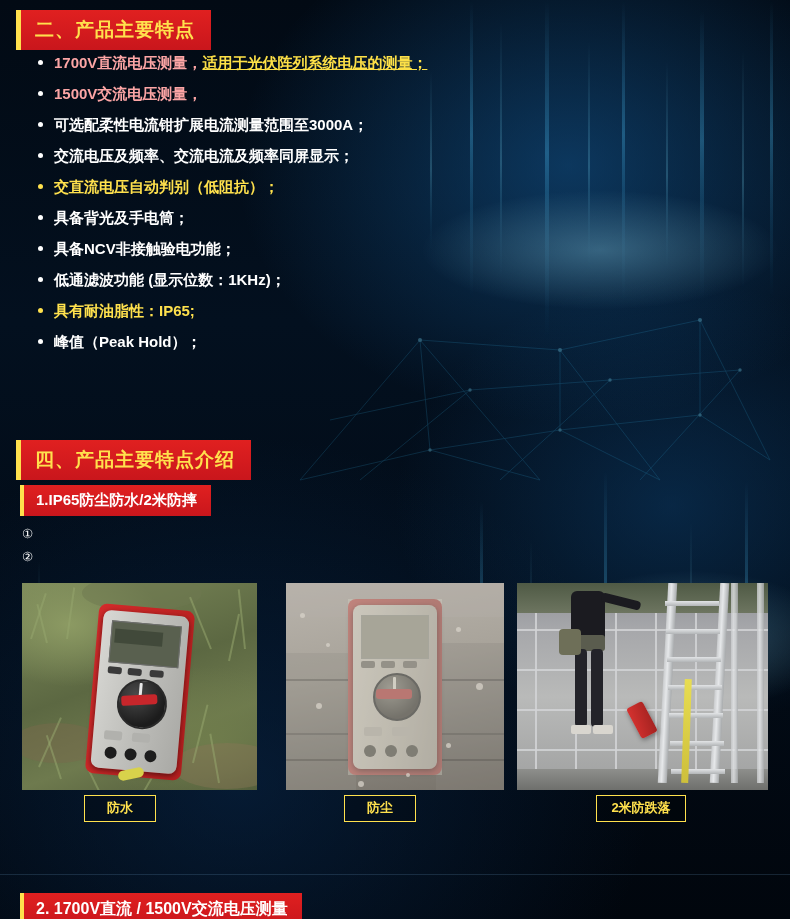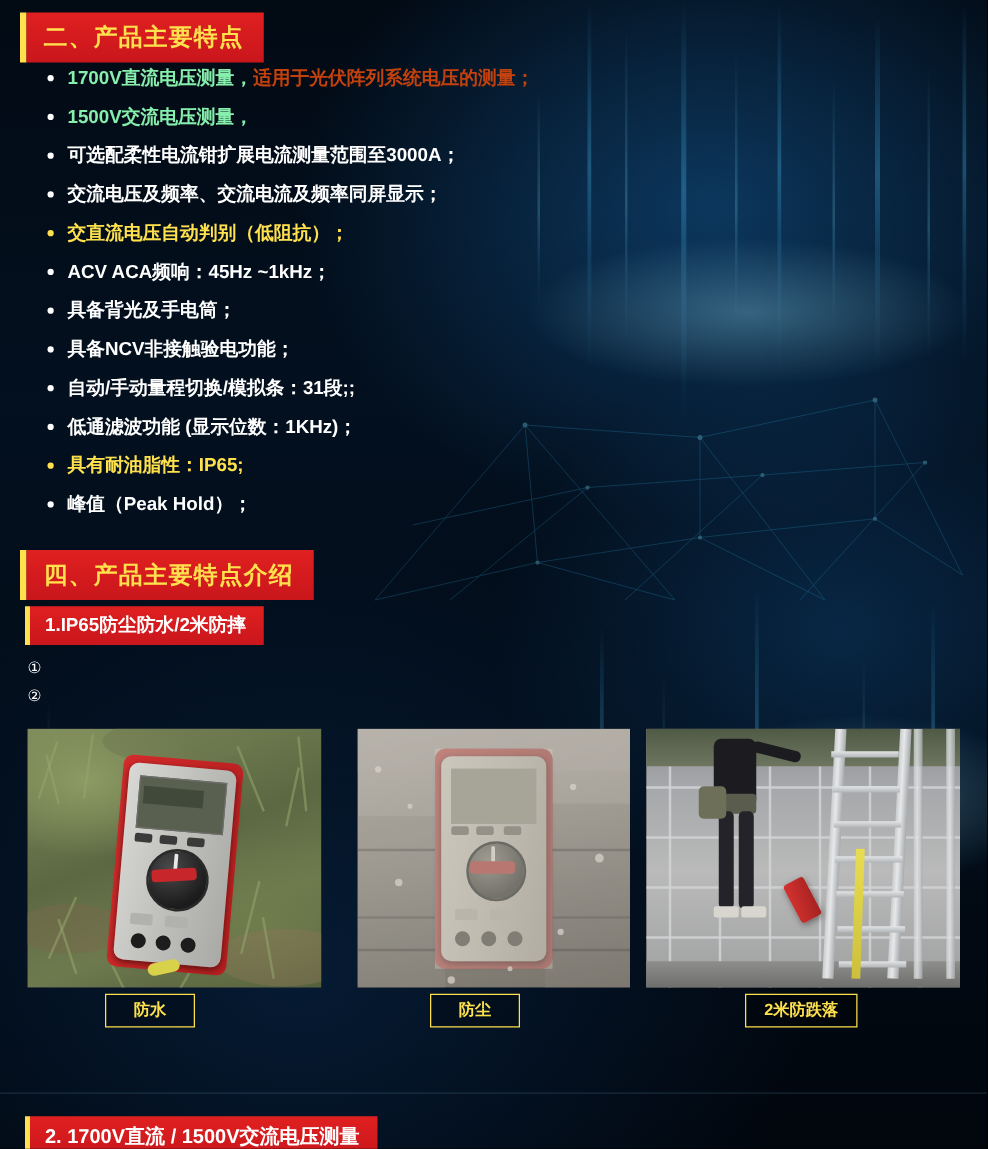--- a/index.html
+++ b/index.html
@@ -91,22 +91,22 @@
     position: absolute;
     left: 2px;
     top: 13px;
     width: 5px;
     height: 5px;
     border-radius: 50%;
     background: #ffffff;
   }
   ul.feature-list li.hl { color: #ffe14d; }
   ul.feature-list li.hl::before { background: #ffe14d; }
-  .hl-part { color: #86efac; }
-  .wh-part { color: #c2410c; }
+  .hl-part { color: #fca5a5; }
+  .wh-part { color: #fde047; text-decoration: underline; }
 
   
   .note {
     font-size: 12.5px;
     color: #ffffff;
     line-height: 1.5;
     display: flex;
     align-items: flex-start;
     white-space: nowrap;
   }
@@ -316,30 +316,24 @@
     <li>
         <span>可选配柔性电流钳扩展电流测量范围至3000A；</span>
       </li>
     <li>
         <span>交流电压及频率、交流电流及频率同屏显示；</span>
       </li>
     <li class="hl">
         <span>交直流电压自动判别（低阻抗）；</span>
       </li>
     <li>
-        <span>ACV ACA频响：45Hz ~1kHz；</span>
-      </li>
-    <li>
         <span>具备背光及手电筒；</span>
       </li>
     <li>
         <span>具备NCV非接触验电功能；</span>
-      </li>
-    <li>
-        <span>自动/手动量程切换/模拟条：31段;;</span>
       </li>
     <li>
         <span>低通滤波功能 (显示位数：1KHz)；</span>
       </li>
     <li class="hl">
         <span>具有耐油脂性：IP65;</span>
       </li>
     <li>
         <span>峰值（Peak Hold）；</span>
       </li>

